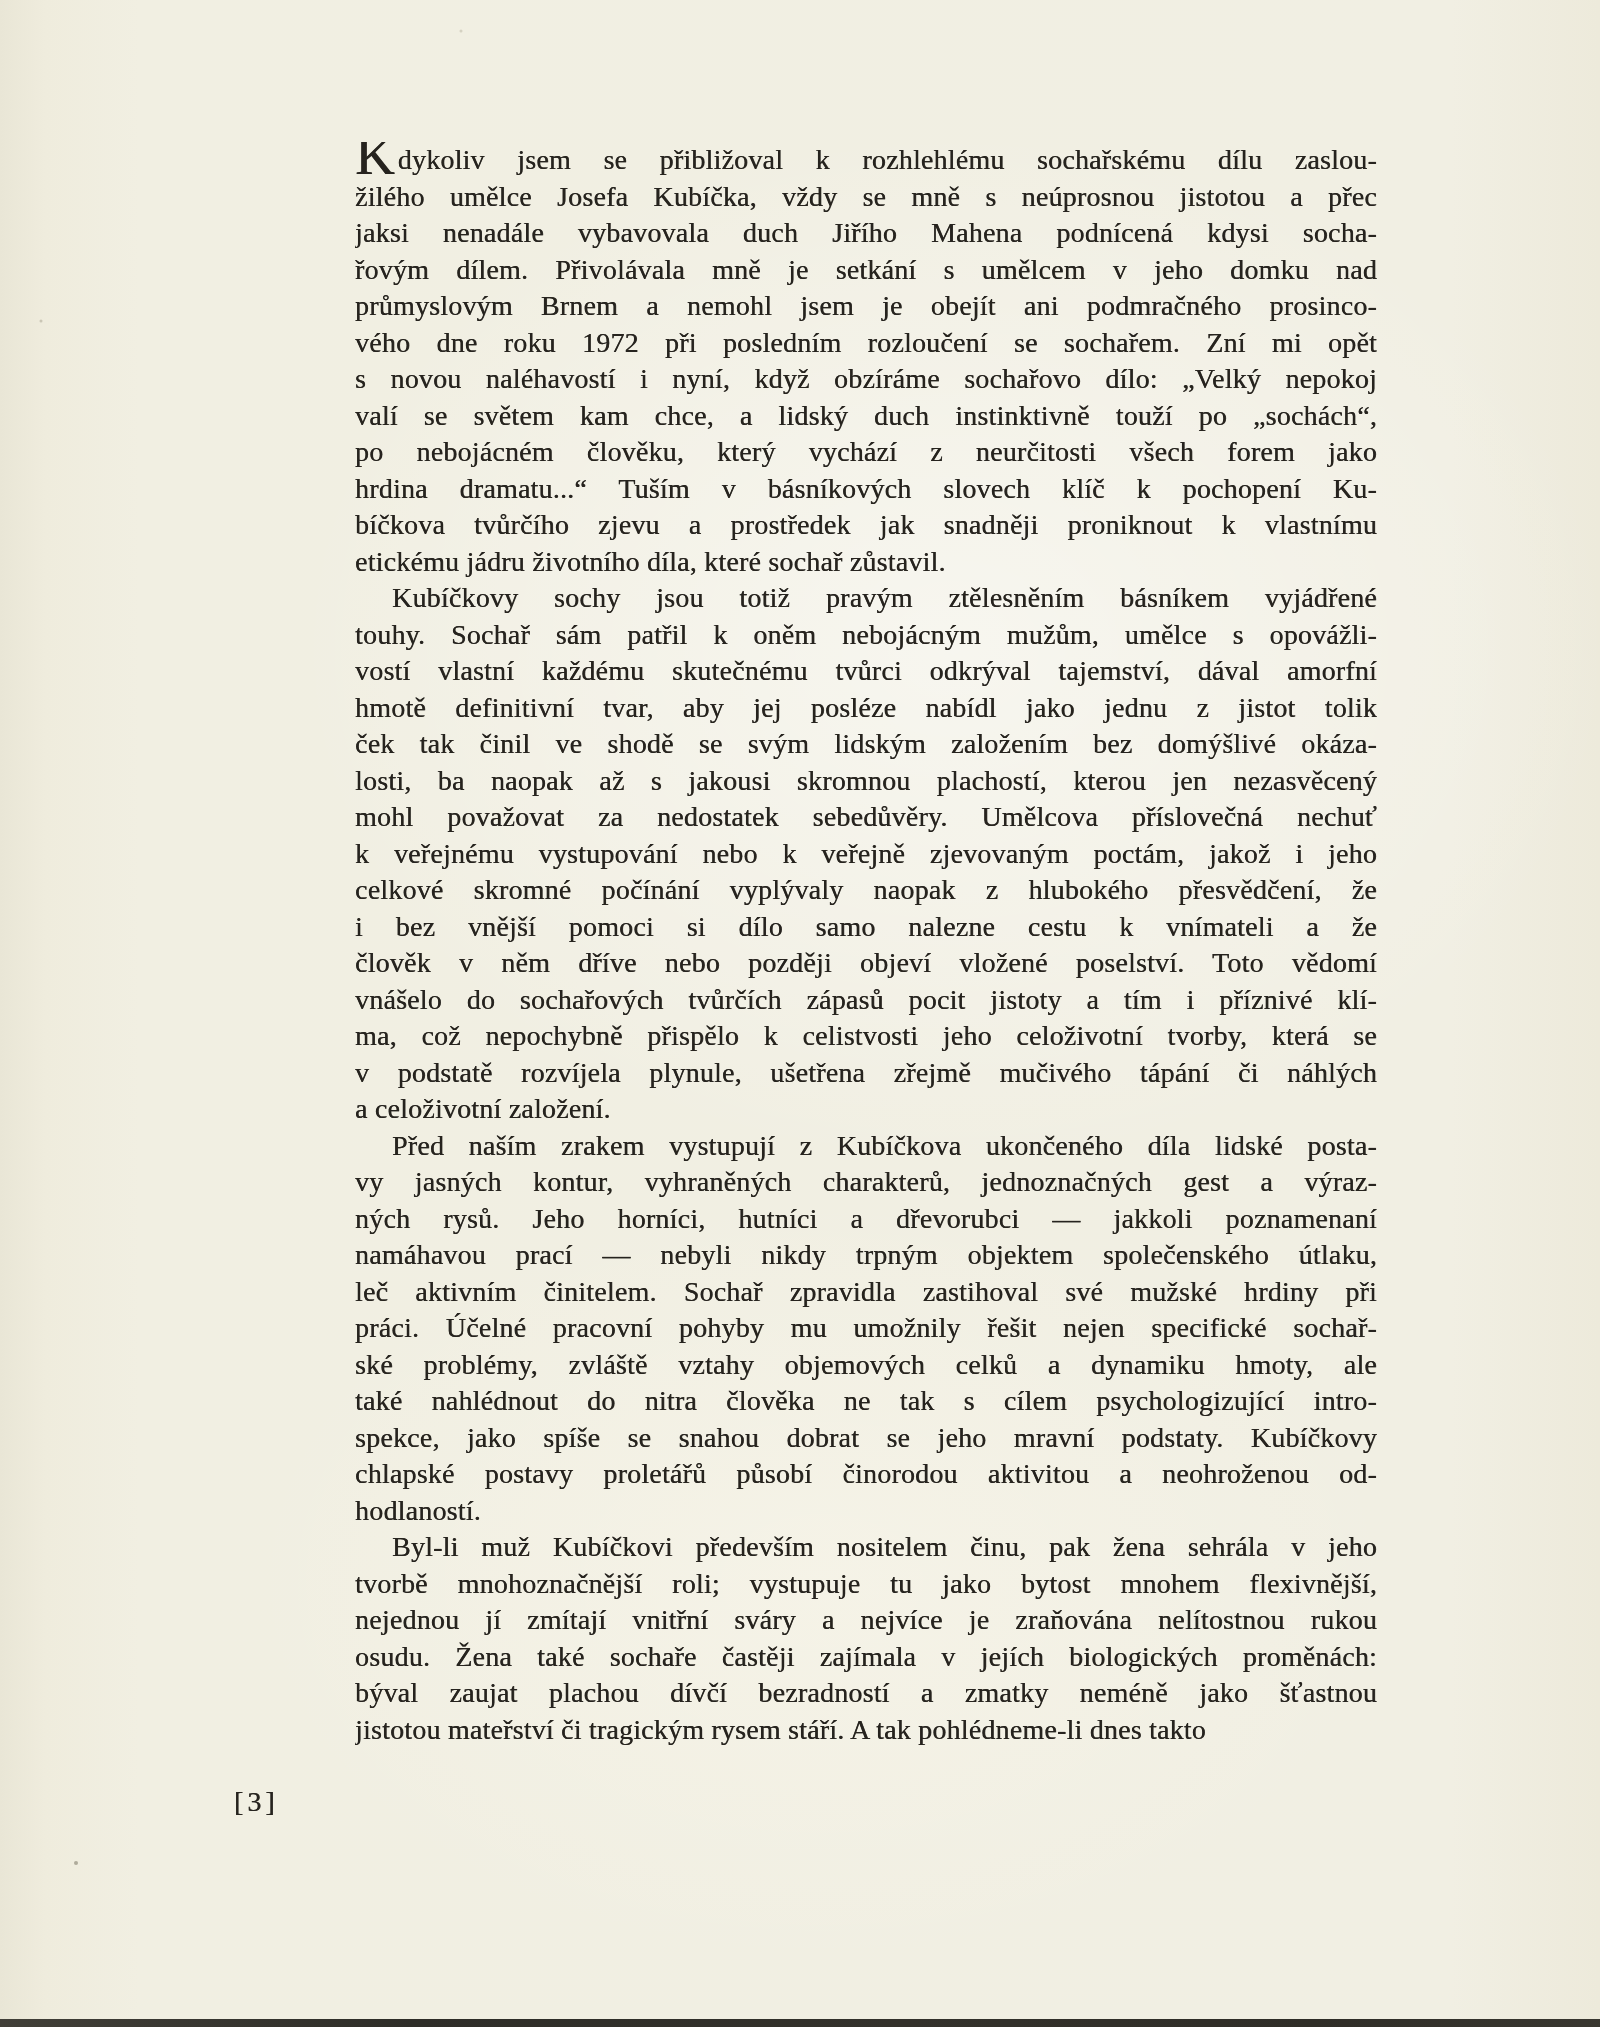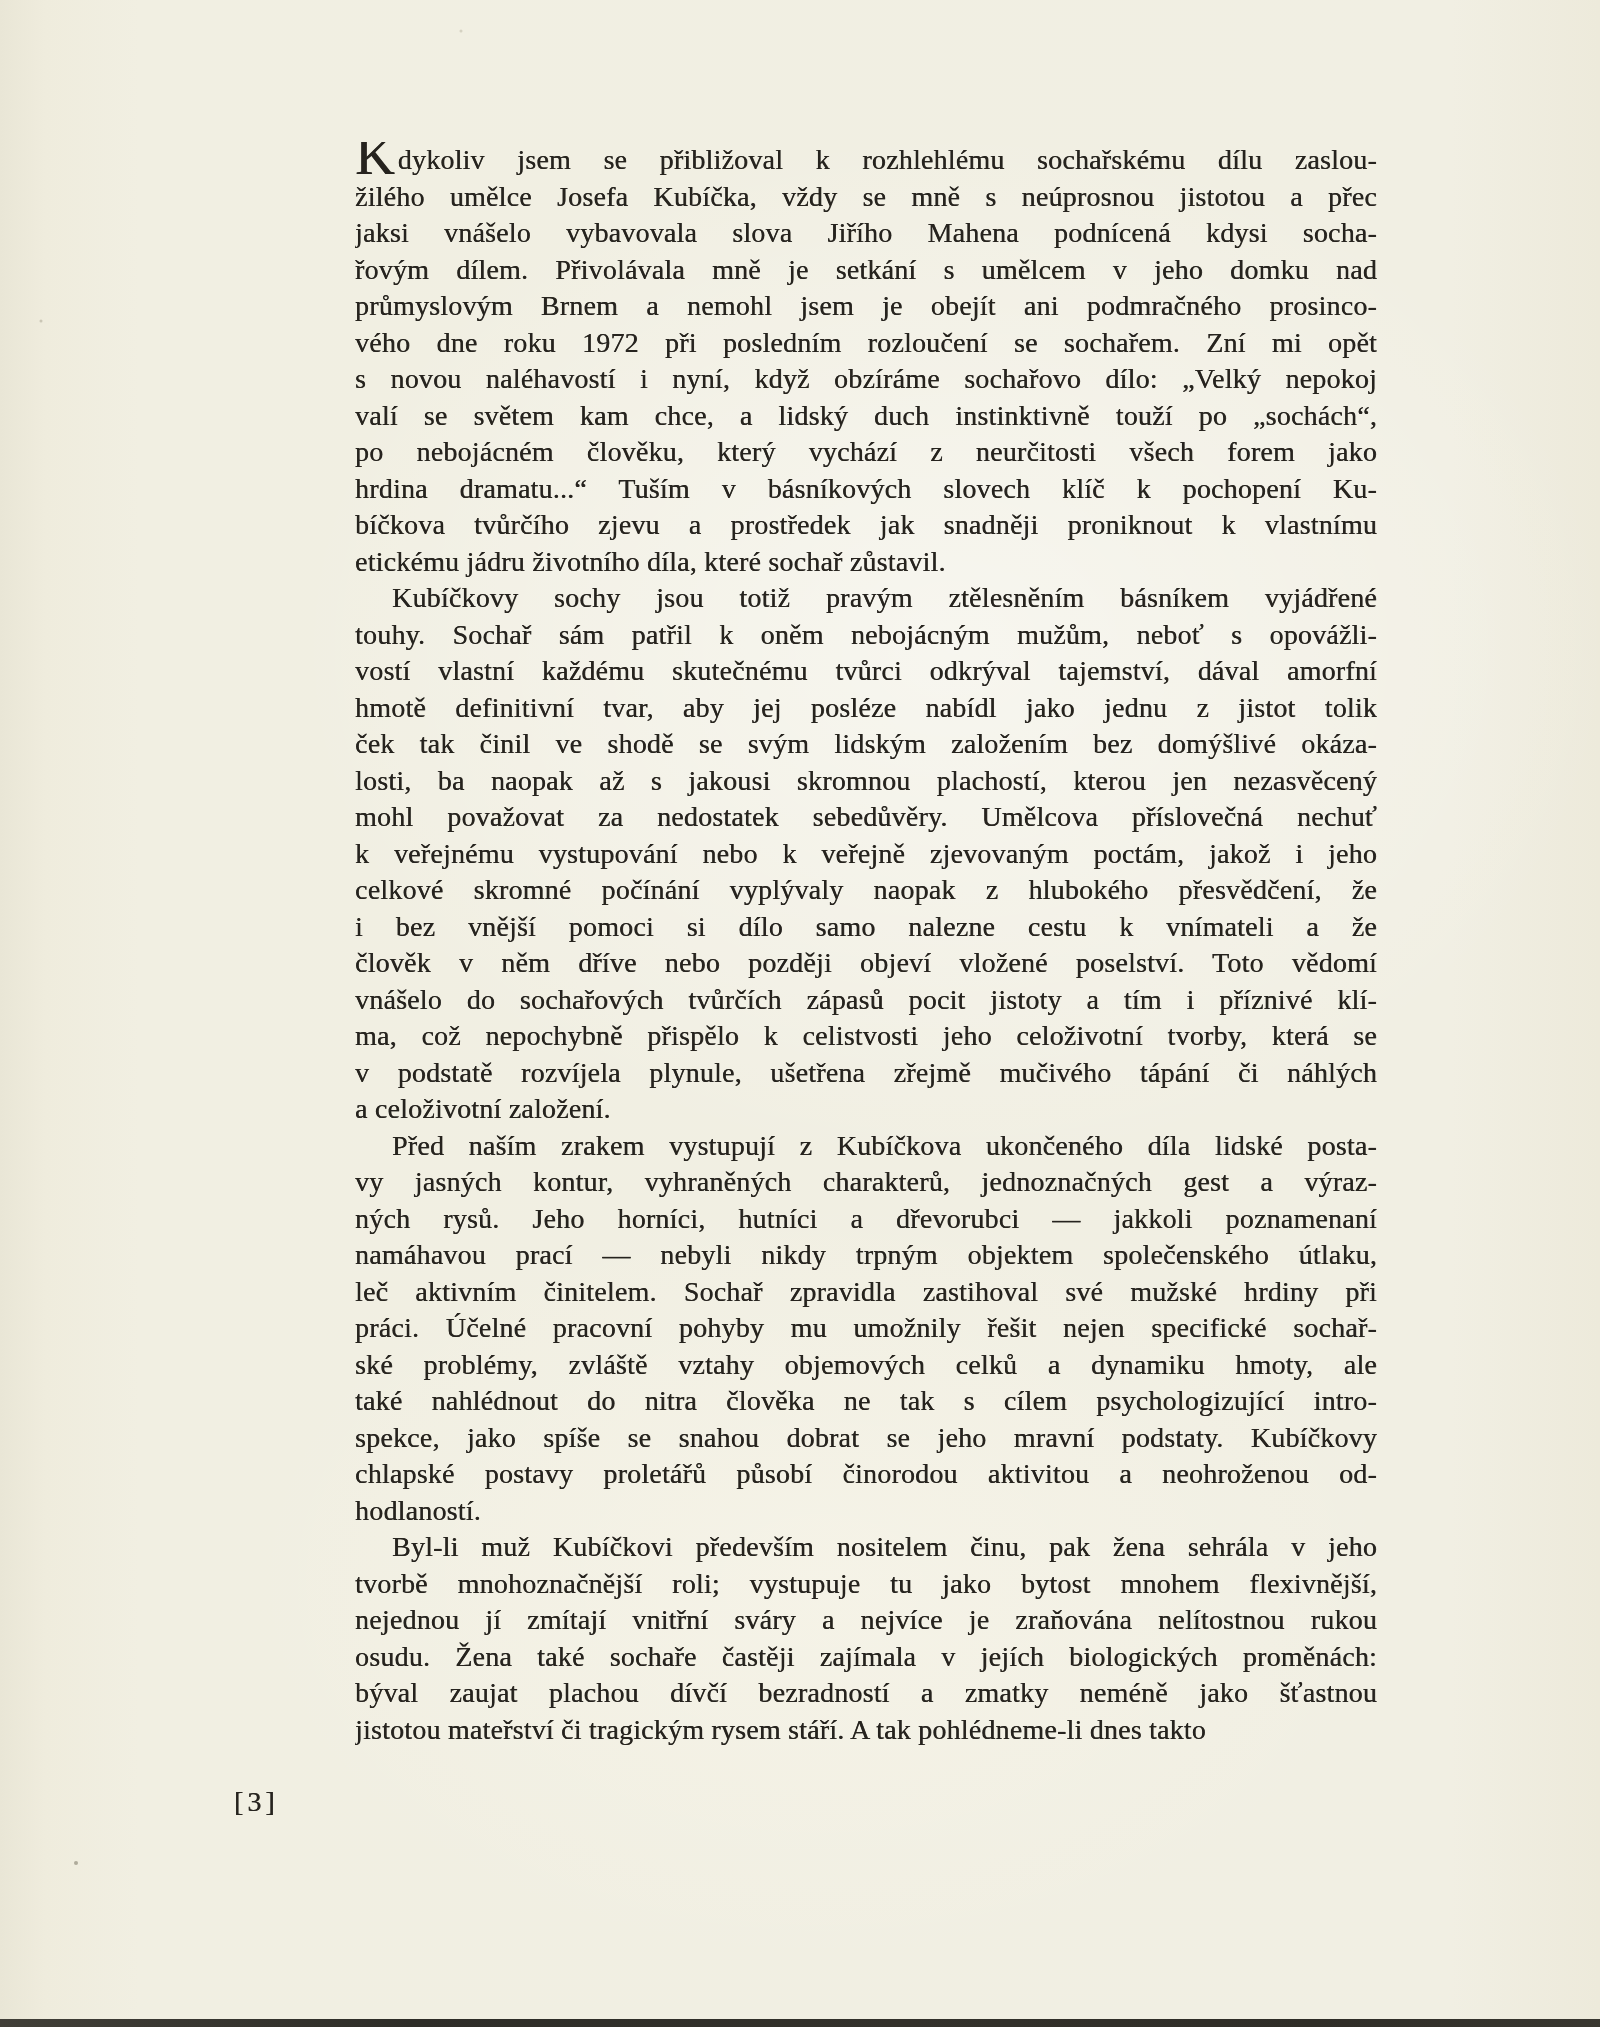--- a/index.html
+++ b/index.html
@@ -84,34 +84,34 @@
   }
 </style>
 </head>
 <body>
 
 <div class="page">
   <div class="text-block">
       <div class="para">
         <div class="line"><span class="dropcap">K</span>dykoliv jsem se přibližoval k rozhlehlému sochařskému dílu zaslou-</div>
         <div class="line">žilého umělce Josefa Kubíčka, vždy se mně s neúprosnou jistotou a přec</div>
-        <div class="line">jaksi vnášelo vybavovala slova Jiřího Mahena podnícená kdysi socha-</div>
+        <div class="line">jaksi nenadále vybavovala duch Jiřího Mahena podnícená kdysi socha-</div>
         <div class="line">řovým dílem. Přivolávala mně je setkání s umělcem v jeho domku nad</div>
         <div class="line">průmyslovým Brnem a nemohl jsem je obejít ani podmračného prosinco-</div>
         <div class="line">vého dne roku 1972 při posledním rozloučení se sochařem. Zní mi opět</div>
         <div class="line">s novou naléhavostí i nyní, když obzíráme sochařovo dílo: „Velký nepokoj</div>
         <div class="line">valí se světem kam chce, a lidský duch instinktivně touží po „sochách“,</div>
         <div class="line">po nebojácném člověku, který vychází z neurčitosti všech forem jako</div>
         <div class="line">hrdina dramatu...“ Tuším v básníkových slovech klíč k pochopení Ku-</div>
         <div class="line">bíčkova tvůrčího zjevu a prostředek jak snadněji proniknout k vlastnímu</div>
         <div class="line last">etickému jádru životního díla, které sochař zůstavil.</div>
       </div>
       <div class="para">
         <div class="line indent">Kubíčkovy sochy jsou totiž pravým ztělesněním básníkem vyjádřené</div>
-        <div class="line">touhy. Sochař sám patřil k oněm nebojácným mužům, neboť s opovážli-</div>
+        <div class="line">touhy. Sochař sám patřil k oněm nebojácným mužům, umělce s opovážli-</div>
         <div class="line">vostí vlastní každému skutečnému tvůrci odkrýval tajemství, dával amorfní</div>
         <div class="line">hmotě definitivní tvar, aby jej posléze nabídl jako jednu z jistot tolik</div>
         <div class="line">ček tak činil ve shodě se svým lidským založením bez domýšlivé okáza-</div>
         <div class="line">losti, ba naopak až s jakousi skromnou plachostí, kterou jen nezasvěcený</div>
         <div class="line">mohl považovat za nedostatek sebedůvěry. Umělcova příslovečná nechuť</div>
         <div class="line">k veřejnému vystupování nebo k veřejně zjevovaným poctám, jakož i jeho</div>
         <div class="line">celkové skromné počínání vyplývaly naopak z hlubokého přesvědčení, že</div>
         <div class="line">i bez vnější pomoci si dílo samo nalezne cestu k vnímateli a že</div>
         <div class="line">člověk v něm dříve nebo později objeví vložené poselství. Toto vědomí</div>
         <div class="line">vnášelo do sochařových tvůrčích zápasů pocit jistoty a tím i příznivé klí-</div>

